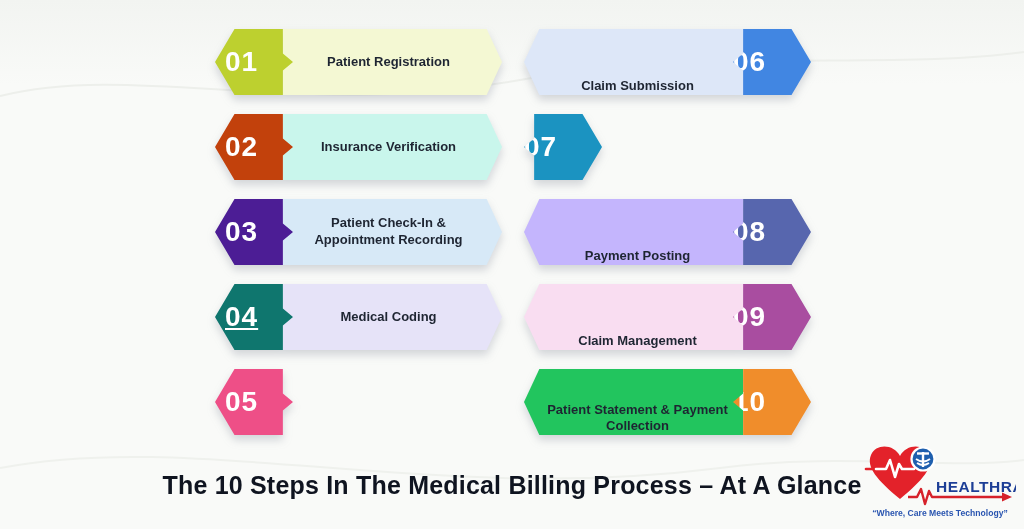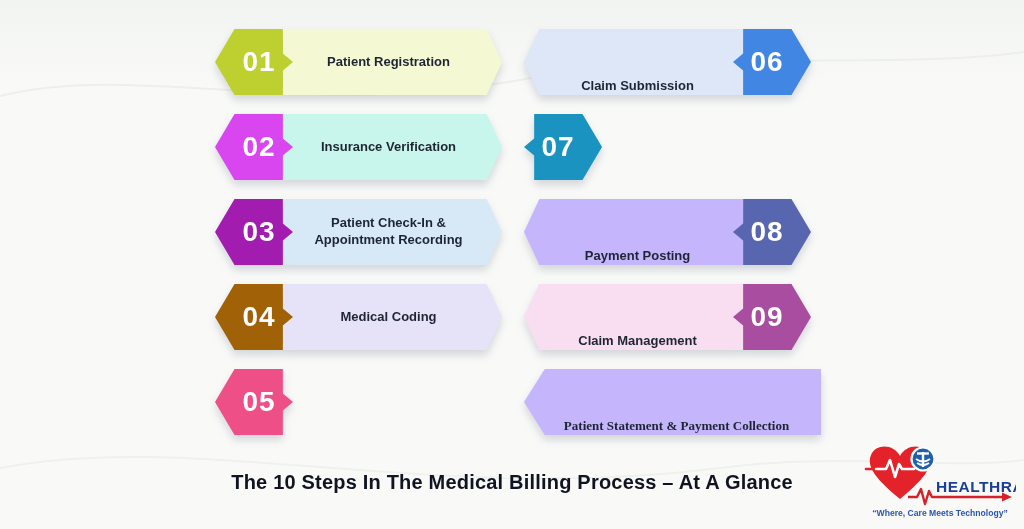--- a/index.html
+++ b/index.html
@@ -21,21 +21,21 @@
     grid-auto-flow:column;
     column-gap:22px;
     row-gap:19px;
   }
   .item {
     display:flex; align-items:stretch;
     filter:drop-shadow(0 5px 4px rgba(110,120,135,0.28));
   }
   .badge {
     flex:0 0 78px; width:78px;
-    display:flex; align-items:center; justify-content:center;
+    display:flex; align-items:center; justify-content:flex-start;
     color:#ffffff; font-weight:bold; font-size:28px; letter-spacing:1px;
     z-index:2; position:relative;
   }
   .body {
     flex:1 1 auto;
     display:flex; align-items:center; justify-content:center;
     z-index:1; position:relative;
   }
   .label {
     font-size:13px; font-weight:600; color:#1e2532;
@@ -61,21 +61,21 @@
   .item.right .badge {
     order:2;
     clip-path:polygon(13% 0%, 75% 0%, 100% 50%, 75% 100%, 13% 100%, 13% 63%, 0% 50%, 13% 37%);
     padding-right:10px;
     filter:drop-shadow(-3px 0 0 #f8f9f7);
   }
 
   .caption {
     position:absolute; left:0; right:0; top:471px; z-index:2;
     text-align:center;
-    font-size:20px; font-weight:bold; color:#0f1420; letter-spacing:0.2px;
+    font-size:25px; font-weight:bold; color:#0f1420; letter-spacing:0.2px;
   }
   .logo {
     position:absolute; right:8px; bottom:2px; width:152px; height:88px; z-index:3;
   }
 </style>
 </head>
 <body>
 
 <svg class="bg-curves" width="1024" height="529" viewBox="0 0 1024 529">
   <path d="M0,96 C140,62 300,120 520,80 C700,48 900,70 1024,52" stroke="#edefeb" stroke-width="2" fill="none"></path>
@@ -85,37 +85,37 @@
 <div class="steps-grid">
     <div class="item left">
       <div class="badge" style="background: rgb(189, 208, 47);">
         <span>01</span>
       </div>
       <div class="body" style="background: rgb(244, 248, 211);">
         <span class="label">Patient Registration</span>
       </div>
     </div>
     <div class="item left">
-      <div class="badge" style="background: #d946ef;">
+      <div class="badge" style="background: #c2410c;">
         <span>02</span>
       </div>
       <div class="body" style="background: rgb(201, 246, 236);">
         <span class="label">Insurance Verification</span>
       </div>
     </div>
     <div class="item left">
-      <div class="badge" style="background: #a21caf;">
+      <div class="badge" style="background: #4c1d95;">
         <span>03</span>
       </div>
       <div class="body" style="background: rgb(215, 233, 247);">
         <span class="label">Patient Check-In &amp; Appointment Recording</span>
       </div>
     </div>
     <div class="item left">
-      <div class="badge" style="background: #a16207;">
+      <div class="badge" style="background: #0f766e; text-decoration: underline;">
         <span>04</span>
       </div>
       <div class="body" style="background: rgb(230, 227, 248);">
         <span class="label">Medical Coding</span>
       </div>
     </div>
     <div class="item left">
       <div class="badge" style="background: rgb(238, 79, 135);">
         <span>05</span>
       </div>
@@ -143,21 +143,24 @@
     </div>
     <div class="item right">
       <div class="badge" style="background: rgb(169, 77, 160);">
         <span>09</span>
       </div>
       <div class="body" style="background: rgb(249, 221, 241);">
         <span class="label">Claim Management</span>
       </div>
     </div>
     <div class="item right">
-      <div class="body" style="background: #c4b5fd; font-family: Liberation Serif, serif;">
+      <div class="badge" style="background: rgb(240, 141, 43);">
+        <span>10</span>
+      </div>
+      <div class="body" style="background: #22c55e;">
         <span class="label">Patient Statement &amp; Payment Collection</span>
       </div>
     </div>
   </div>
 
 <div class="caption">The 10 Steps In The Medical Billing Process – At A Glance</div>
 
 <svg class="logo" viewBox="0 0 152 88">
   <g>
     <path d="M36 17 C30 5 12 4 7 16 C2 28 13 41 36 60 C59 41 70 28 65 16 C60 4 42 5 36 17 Z" fill="#e3222a"></path>

